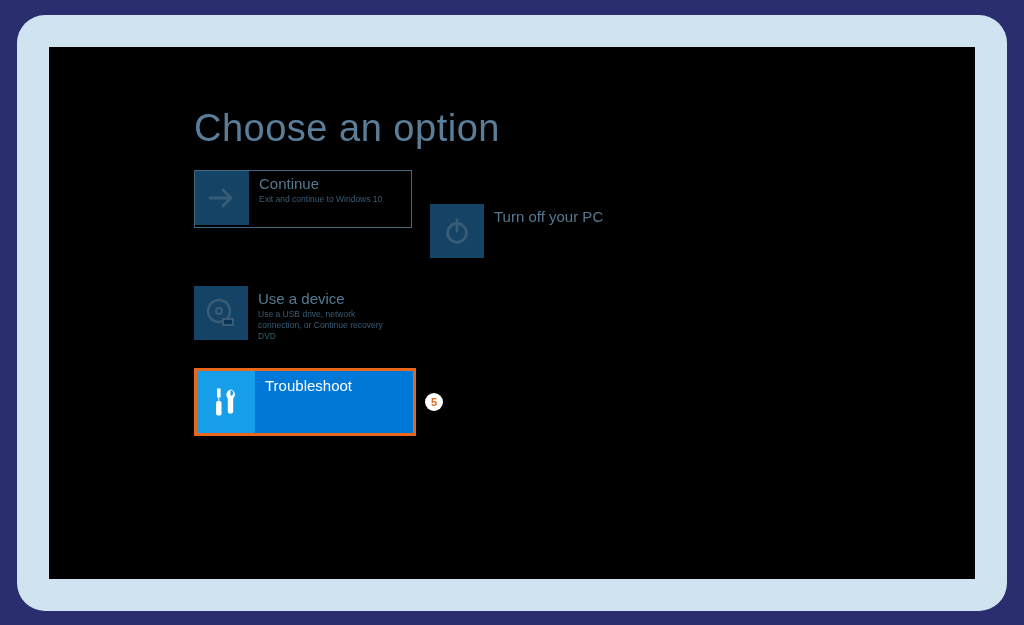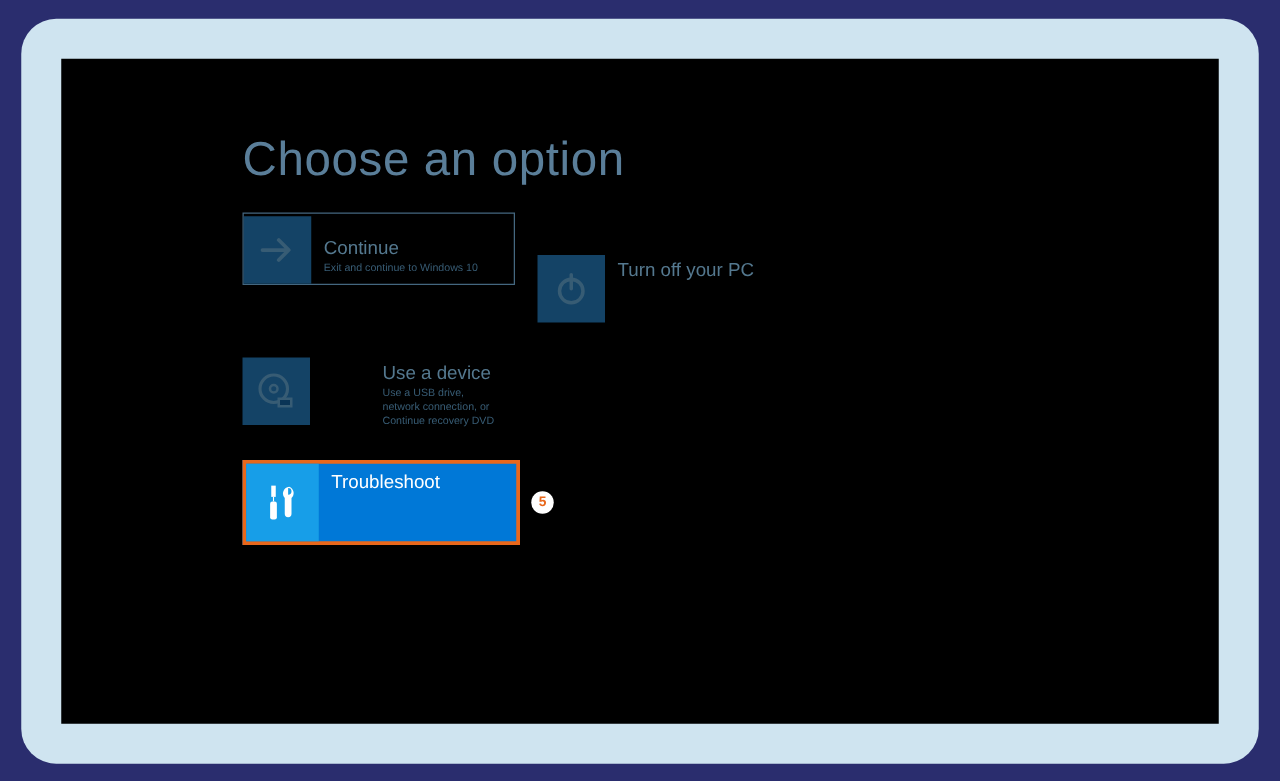--- a/index.html
+++ b/index.html
@@ -136,21 +136,21 @@
   </style>
 </head>
 <body>
 
 <div class="outer-frame">
   <div class="screen">
     <div class="title">Choose an option</div>
 
     <div class="options-grid">
 
-      <div class="option-tile dim bordered" style="width:218px;height:58px;align-items:flex-end;">
+      <div class="option-tile dim bordered" style="width:218px;height:58px;">
         <div class="tile-icon">
           <svg width="32" height="32" viewBox="0 0 32 32">
             <path d="M4 16 L24 16 M17 8 L25 16 L17 24" stroke="#3e6681" stroke-width="3" fill="none" stroke-linecap="round" stroke-linejoin="round"></path>
           </svg>
         </div>
         <div class="tile-text">
           <div class="tile-label">Continue</div>
           <div class="tile-desc">Exit and continue to Windows 10</div>
         </div>
       </div>
@@ -162,21 +162,21 @@
             <line x1="16" y1="4" x2="16" y2="16" stroke="#3e6681" stroke-width="3" stroke-linecap="round"></line>
           </svg>
         </div>
         <div class="tile-text">
           <div class="tile-label">Turn off your PC</div>
         </div>
       </div>
 
       <div class="row-break"></div>
 
-      <div class="option-tile dim" style="width:218px;height:58px;gap:48px;">
+      <div class="option-tile dim" style="width:218px;height:58px;">
         <div class="tile-icon">
           <svg width="32" height="32" viewBox="0 0 32 32">
             <circle cx="14" cy="14" r="11" stroke="#3e6681" stroke-width="2.5" fill="none"></circle>
             <circle cx="14" cy="14" r="3" stroke="#3e6681" stroke-width="2" fill="none"></circle>
             <rect x="18" y="22" width="10" height="6" stroke="#3e6681" stroke-width="2" fill="#0c3a60"></rect>
           </svg>
         </div>
         <div class="tile-text">
           <div class="tile-label">Use a device</div>
           <div class="tile-desc">Use a USB drive, network connection, or Continue recovery DVD</div>

